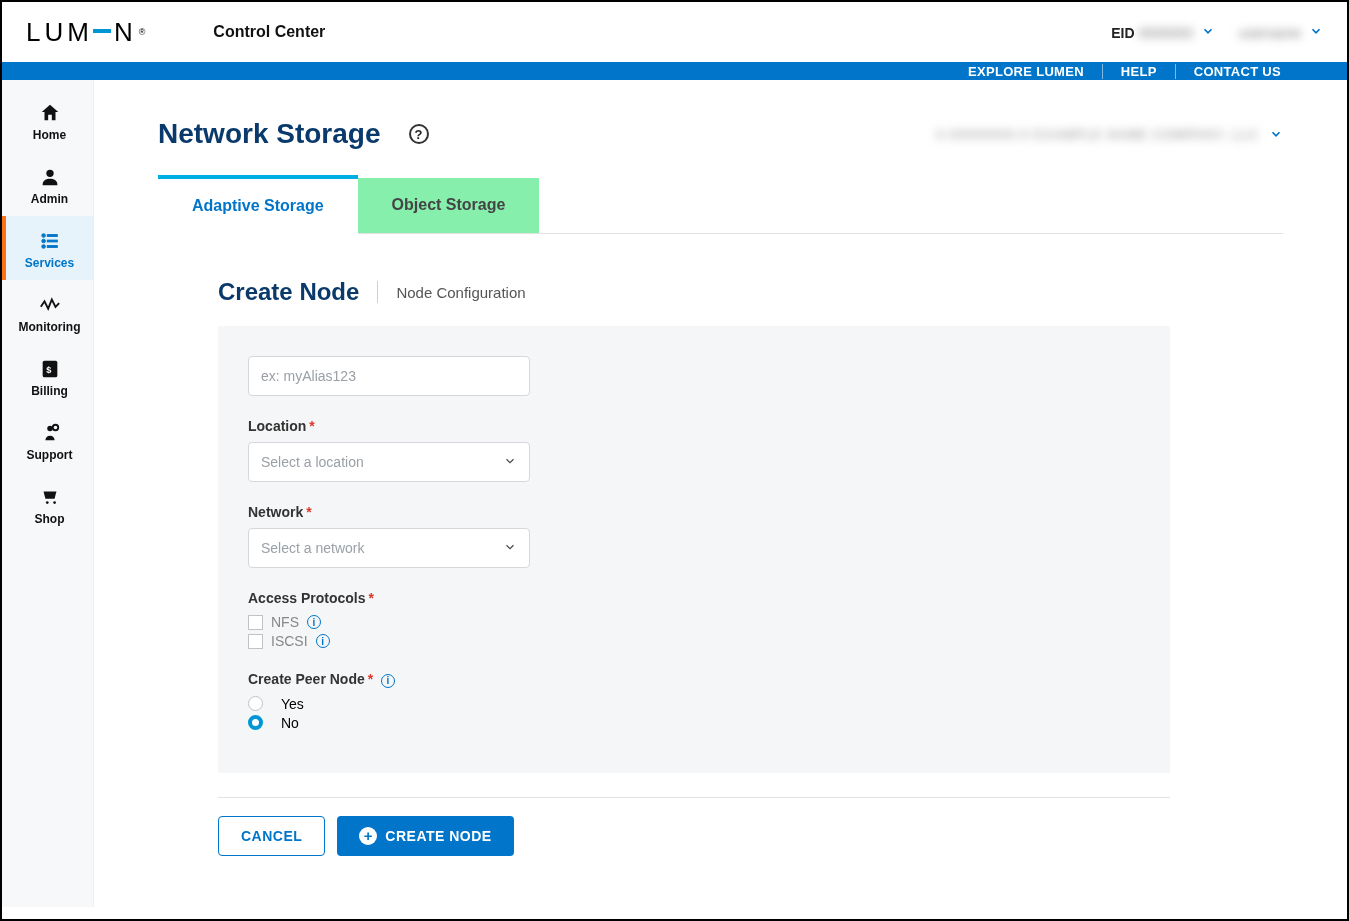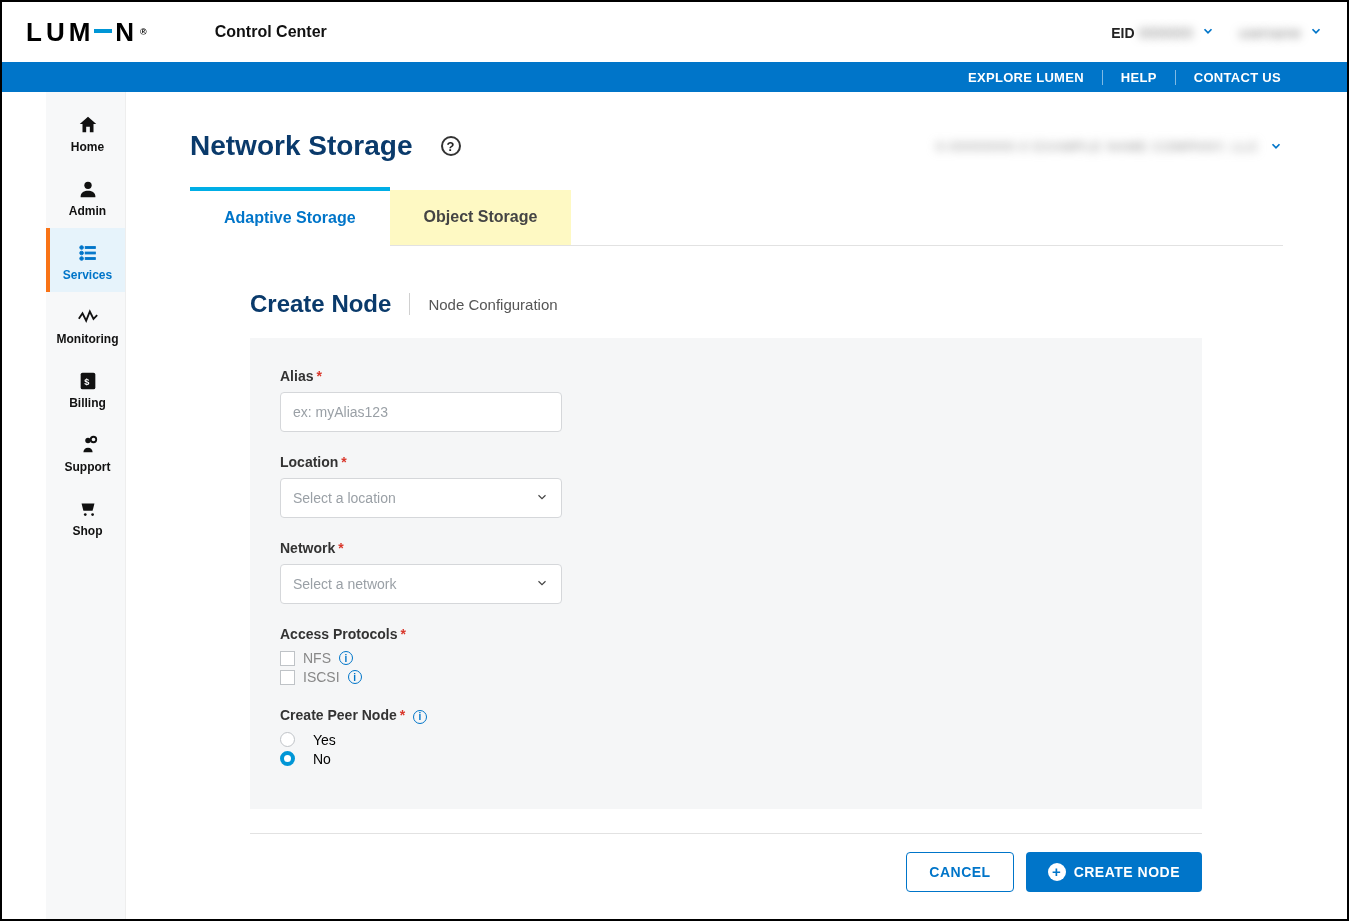--- a/index.html
+++ b/index.html
@@ -1,54 +1,54 @@
 <!DOCTYPE html>
 <html><head>
 <meta charset="utf-8">
 <style>
   * { box-sizing: border-box; margin: 0; padding: 0; font-family: Arial, Helvetica, sans-serif; }
   body { background: #fff; color: #222; width: 1349px; height: 921px; border: 2px solid #000; overflow: hidden; }
 
   
   .topbar { display: flex; align-items: center; height: 60px; padding: 0 24px; }
-  .logo { font-weight: 700; font-size: 26px; letter-spacing: 4px; color: #000; display: flex; align-items: center; }
+  .logo { font-weight: 400; font-size: 26px; letter-spacing: 4px; color: #000; display: flex; align-items: center; }
   .logo .bar { display:inline-block; width:18px; height:4px; background:#0096d6; margin:0 3px 3px 0; vertical-align: super;}
   .logo-reg { font-size:9px; vertical-align: top; margin-left:2px;}
   .app-title { margin-left: 64px; font-weight: 700; font-size: 16px; color: #111; }
   .top-right { margin-left: auto; display: flex; align-items: center; gap: 24px; font-size: 14px; color:#222;}
   .eid-label { font-weight:700; }
   .blur { color: transparent; text-shadow: 0 0 8px rgba(0,0,0,0.5); user-select:none;}
   .chev { display:inline-block; margin-left:4px;}
 
   
-  .linkbar { background:#0075c9; height:30px; display:flex; justify-content:flex-end; align-items:center; padding:0 48px; gap:0;}
+  .linkbar { background:#0075c9; height:18px; display:flex; justify-content:flex-end; align-items:center; padding:0 48px; gap:0;}
   .linkbar .lnk { color:#fff; font-weight:700; font-size:13px; letter-spacing:0.3px; padding:0 18px; border-left:1px solid rgba(255,255,255,0.5); cursor:pointer;}
   .linkbar .lnk:first-child { border-left:none; }
 
   
   .body-row { display:flex; height:calc(921px - 60px - 30px - 4px); }
 
   
-  .sidebar { width:80px; background:#f7f8f9; border-right:1px solid #eee; display:flex; flex-direction:column; align-items:stretch; padding-top:8px;margin-left:44px;}
+  .sidebar { width:92px; background:#f7f8f9; border-right:1px solid #eee; display:flex; flex-direction:column; align-items:stretch; padding-top:8px;}
   .nav-item { display:flex; flex-direction:column; align-items:center; justify-content:center; padding:14px 0 10px 0; font-size:12px; font-weight:700; color:#111; cursor:pointer; gap:4px; border-left:4px solid transparent;}
   .nav-item.active { background:#e6f3fb; color:#0075c9; border-left:4px solid #f97316;}
   .nav-item svg { width:22px; height:22px; }
   .nav-item.active svg { fill:#0075c9; stroke:#0075c9;}
 
   
   .main { flex:1; padding:38px 64px 20px 64px; overflow:auto;}
   .page-head { display:flex; align-items:center; gap:28px; }
   .page-title { color:#0a3a6b; font-size:28px; font-weight:800;}
   .help-icon { width:20px;height:20px; border:2px solid #333; border-radius:50%; display:flex; align-items:center; justify-content:center; font-size:13px; font-weight:700; cursor:pointer;}
   .acct-selector { margin-left:auto; display:flex; align-items:center; gap:10px; color:#888;}
   .acct-blur { filter: blur(5px); color:#888; font-size:13px; letter-spacing:1px;}
 
   
   .tabs { display:flex; border-bottom:1px solid #e2e2e2; margin-top:28px;}
-  .tab { padding:18px 34px; font-size:16px; font-weight:700; color:#444; background:#fef9c3; cursor:pointer;}
+  .tab { padding:18px 34px; font-size:16px; font-weight:700; color:#444; background:#86efac; cursor:pointer;}
   .tab.active { background:#fff; color:#0075c9; border-top:4px solid #00aee6; margin-top:-4px; border-bottom:1px solid #fff; position:relative; top:1px;}
 
   
   .section-wrap { padding:44px 0 0 60px; }
   .section-head { display:flex; align-items:center; gap:18px; margin-bottom:20px;}
   .section-title { color:#0a3a6b; font-size:24px; font-weight:800;}
   .section-crumb { border-left:1px solid #d0d0d0; padding-left:18px; font-size:15px; color:#555; height:22px; display:flex; align-items:center;}
 
   .form-panel { background:#f5f6f7; padding:30px 30px 36px 30px; width:952px;}
   .field { margin-bottom:22px; }
@@ -62,21 +62,21 @@
   .check-row { display:flex; align-items:center; gap:8px; font-size:14px; color:#888; margin:3px 0;}
   .checkbox { width:15px; height:15px; border:1px solid #bfc3c7; background:#fff;}
   .info-icon { width:14px;height:14px; border:1.5px solid #0075c9; color:#0075c9; border-radius:50%; display:inline-flex; align-items:center; justify-content:center; font-size:10px; font-weight:700;}
 
   .radio-row { display:flex; align-items:center; gap:18px; font-size:14px; color:#000000; margin:3px 0;}
   .radio { width:15px; height:15px; border-radius:50%; border:1.5px solid #bfc3c7; background:#fff; display:flex; align-items:center; justify-content:center;}
   .radio.selected { border:4px solid #0096d6; }
 
   .divider { border-top:1px solid #e2e2e2; margin:24px 0 18px 0; width:952px;}
 
-  .btn-row { display:flex; justify-content:flex-end; gap:12px; width:952px;}
+  .btn-row { display:flex; gap:12px; width:952px;}
   .btn { height:40px; border-radius:4px; padding:0 22px; font-size:14px; font-weight:800; letter-spacing:0.5px; display:flex; align-items:center; gap:8px; cursor:pointer;}
   .btn-secondary { background:#fff; color:#0075c9; border:1.5px solid #0075c9;}
   .btn-primary { background:#0075c9; color:#fff; border:none;}
   .btn-primary .plus { width:18px;height:18px; border-radius:50%; background:#fff; color:#0075c9; display:flex; align-items:center; justify-content:center; font-weight:900; font-size:15px;}
 
   
   .chev-svg { width:14px; height:14px; }
 </style>
 </head>
 <body>
@@ -191,21 +191,20 @@
 
     <div class="section-wrap">
       <div class="section-head">
         <div class="section-title">Create Node</div>
         <div class="section-crumb">Node Configuration</div>
       </div>
 
       <div class="form-panel">
 
         <div class="field">
-          <label class="field-label"><span>Alias</span><span class="req">*</span></label>
           <input class="text-input" type="text" placeholder="ex: myAlias123" style="">
         </div>
 
         <div class="field">
           <label class="field-label"><span>Location</span><span class="req">*</span></label>
           <div class="select-input">
             <span class="select-placeholder">Select a location</span>
             <span class="chev-down">
               <svg class="chev-svg" viewBox="0 0 24 24" fill="none" stroke="#444" stroke-width="2">
                   <polyline points="6 9 12 15 18 9"></polyline>

